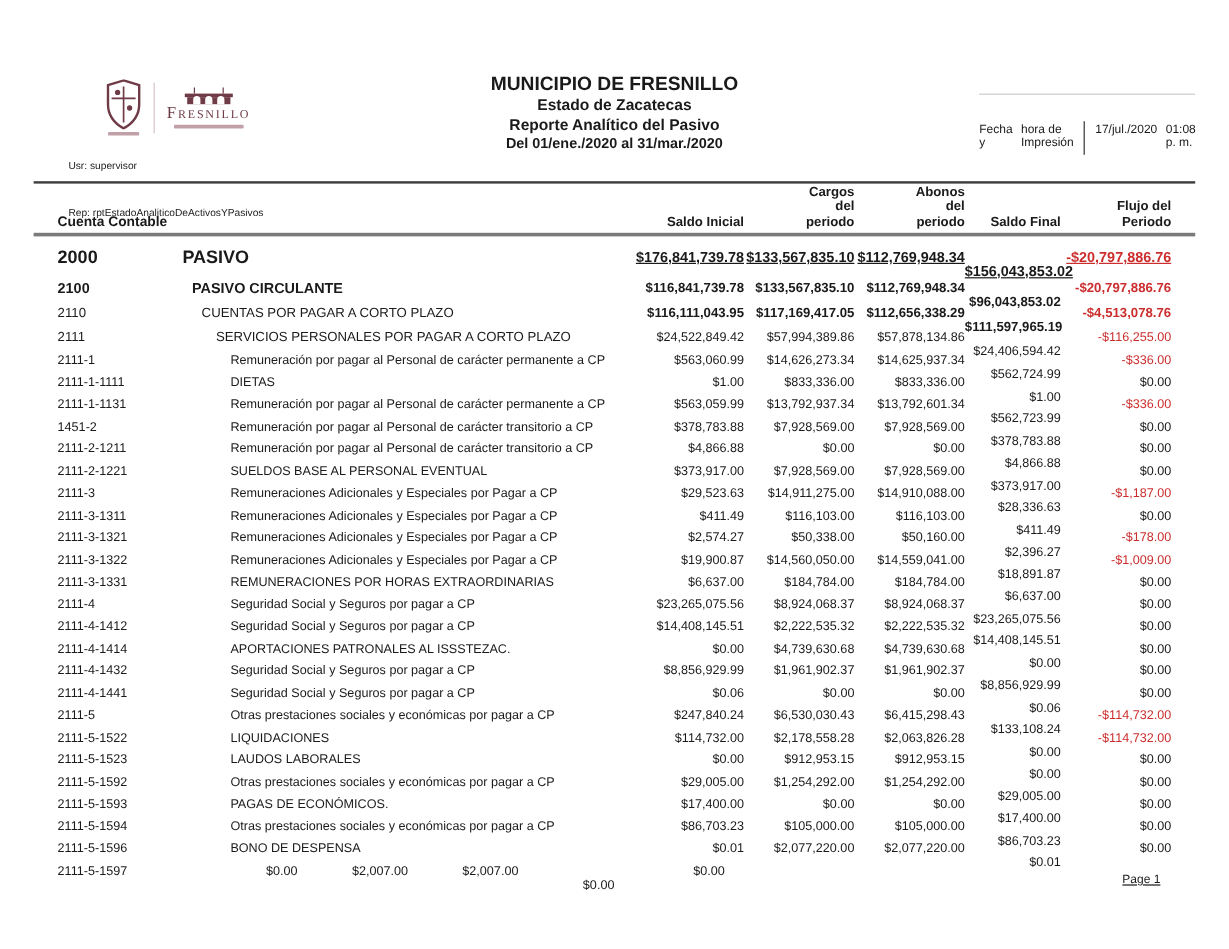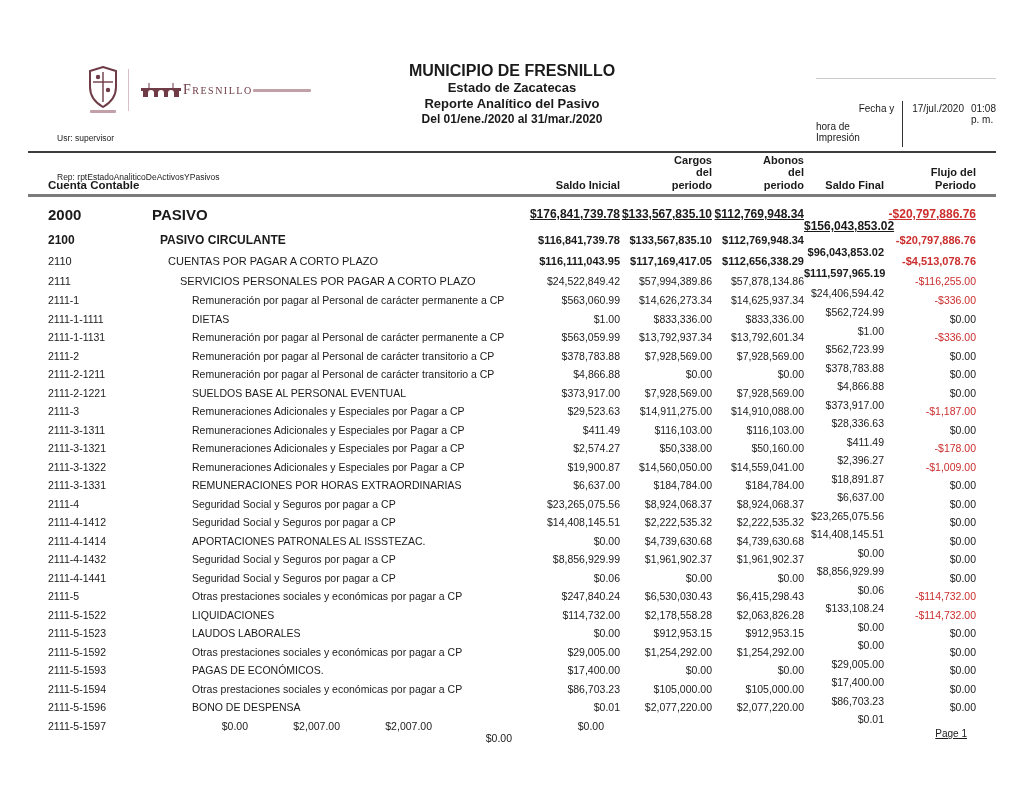--- a/index.html
+++ b/index.html
@@ -2,21 +2,21 @@
 <html><head>
 <meta charset="utf-8">
 <style>
   html,body{margin:0;padding:0;background:#ffffff;}
   .page{position:relative;width:1024px;height:791px;background:#fff;overflow:hidden;
         font-family:"Liberation Sans", sans-serif;color:#1a1a1a;}
 
   
   .logo{position:absolute;left:88px;top:66px;display:flex;align-items:center;gap:10px;}
   .logo-divider{width:1px;height:42px;background:#d8c2c7;}
-  .logo-right{display:flex;flex-direction:row;align-items:center;}
+  .logo-right{display:flex;flex-direction:column;align-items:center;}
   .logo-word{font-family:"Liberation Serif", serif;color:#6e3b47;font-size:14px;
              letter-spacing:1.5px;font-variant:small-caps;line-height:1;margin-top:1px;}
   .logo-tag{width:58px;height:3px;background:#a67883;opacity:.7;margin-top:2px;border-radius:1px;}
   .logo-left{display:flex;flex-direction:column;align-items:center;}
   .shield-tag{width:26px;height:3px;background:#a67883;opacity:.7;margin-top:2px;border-radius:1px;}
 
   
   .titles{position:absolute;left:0;right:0;top:62px;text-align:center;font-weight:bold;}
   .t-main{font-size:16px;line-height:1.15;}
   .t-state{font-size:13px;line-height:1.2;}
@@ -24,21 +24,21 @@
   .t-period{font-size:12px;line-height:1.3;}
 
   
   .repline{position:absolute;left:57px;top:128px;font-size:8.5px;color:#222;margin-top:44px;}
   .usrline{position:absolute;left:57px;top:133px;font-size:8.5px;color:#222;}
 
   
   .datebox{position:absolute;right:28px;top:78px;width:180px;border-top:1px solid #cccccc;
            padding-top:22px;font-size:10px;}
   .dategrid{display:flex;}
-  .datelabels{width:92px;display:flex;flex-direction:column;align-items:flex-end;gap:7px;padding:2px 8px 4px 0;}
+  .datelabels{width:92px;display:flex;flex-direction:row;align-items:flex-end;gap:7px;padding:2px 8px 4px 0;}
   .datevalues{display:flex;flex-direction:row;gap:7px;border-left:1px solid #333;padding:2px 0 4px 9px;flex:1;}
 
   
   .table{position:absolute;left:28px;right:28px;top:151px;border-top:2px solid #3d3d3d;}
   .thead{display:flex;align-items:flex-end;height:40px;padding:0 20px;}
   .acct-hdr{flex:1;font-weight:bold;font-size:11.5px;margin-bottom:2px;}
   .col-hdr{font-weight:bold;font-size:11px;text-align:right;white-space:pre-line;
            line-height:1.12;margin-bottom:2px;}
   .thick-rule{height:3px;background:#7b7b7b;margin-top:1px;margin-bottom:3px;}
 
@@ -200,21 +200,21 @@
         <div class="row r-detail lvl4">
           <div class="code">2111-1-1131</div>
           <div class="label">Remuneración por pagar al Personal de carácter permanente a CP</div>
           <div class="num w0">$563,059.99</div>
           <div class="num w1">$13,792,937.34</div>
           <div class="num w2">$13,792,601.34</div>
           <div class="num w3">$562,723.99</div>
           <div class="num w4 neg">-$336.00</div>
         </div>
         <div class="row r-detail lvl4">
-          <div class="code">2111-2</div>
+          <div class="code">1451-2</div>
           <div class="label">Remuneración por pagar al Personal de carácter transitorio a CP</div>
           <div class="num w0">$378,783.88</div>
           <div class="num w1">$7,928,569.00</div>
           <div class="num w2">$7,928,569.00</div>
           <div class="num w3">$378,783.88</div>
           <div class="num w4">$0.00</div>
         </div>
         <div class="row r-detail lvl4">
           <div class="code">2111-2-1211</div>
           <div class="label">Remuneración por pagar al Personal de carácter transitorio a CP</div>

